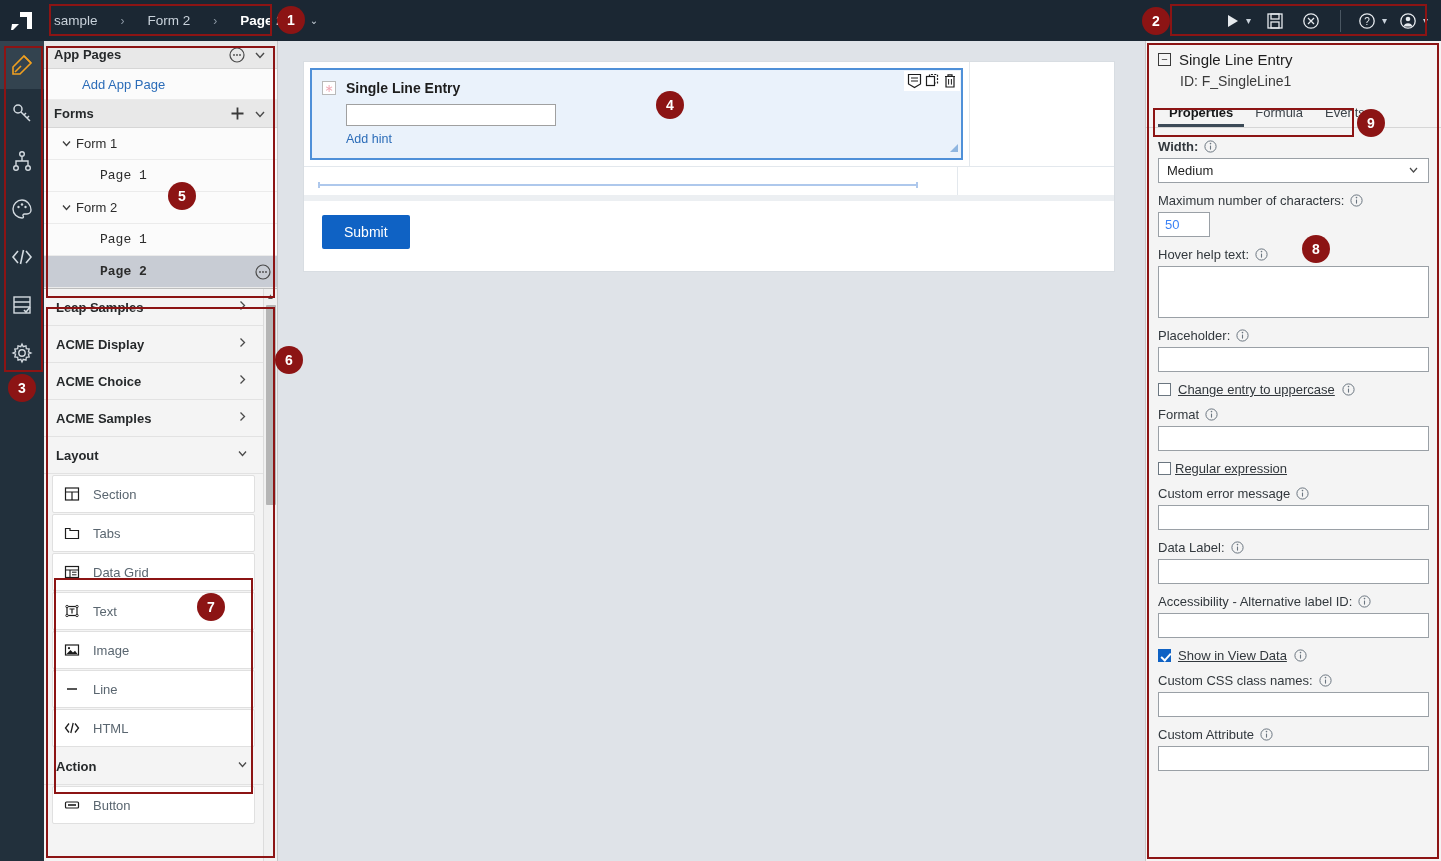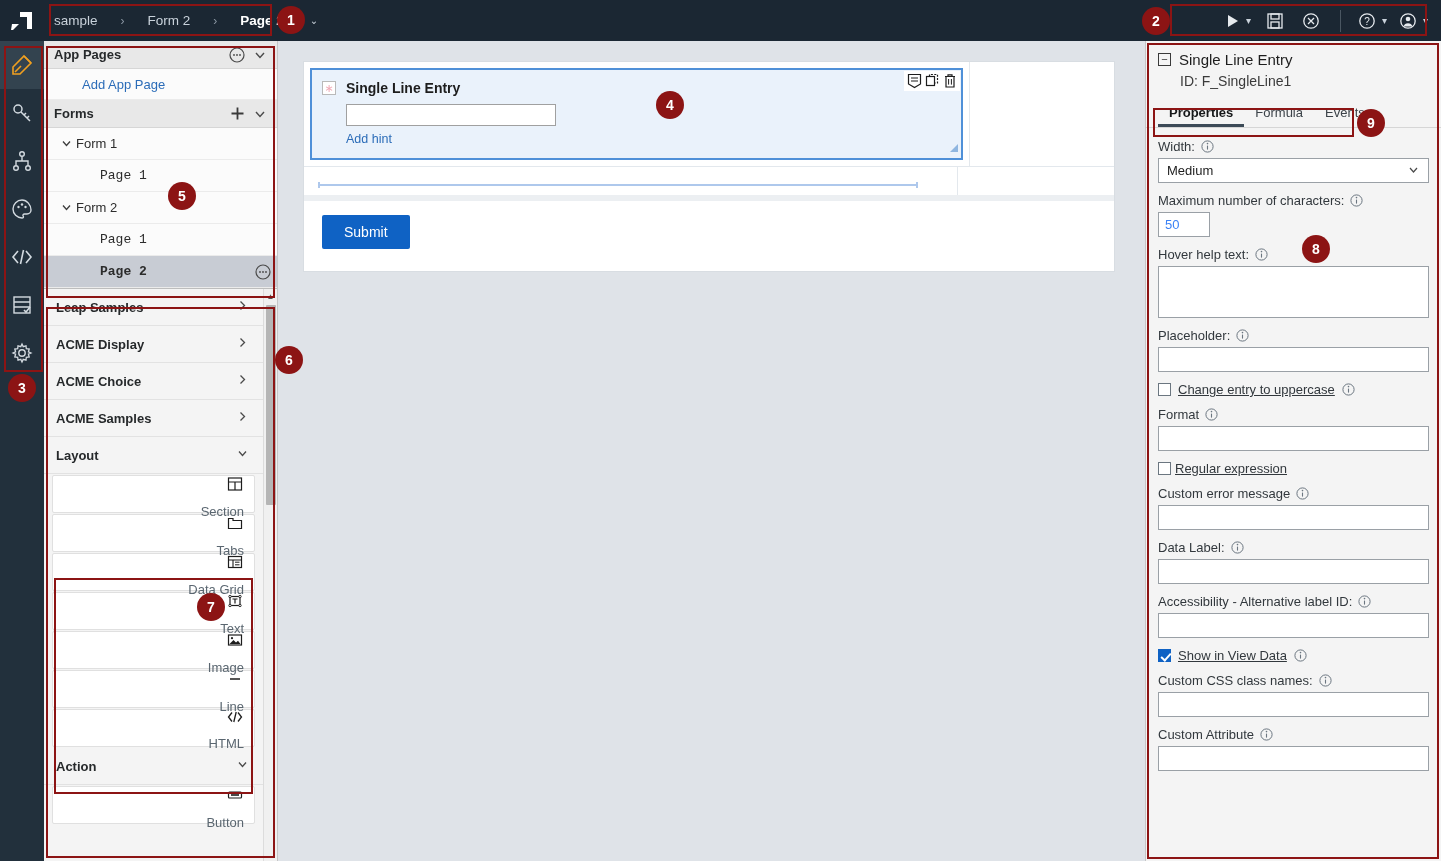--- a/index.html
+++ b/index.html
@@ -87,22 +87,22 @@
   .pal-inner { position:absolute; left:0; top:0; right:14px; bottom:0; }
   .pal-head {
     height:37px; display:flex; align-items:center; padding:0 14px 0 12px;
     font-weight:bold; font-size:13px; color:#26292b;
     background:#f4f4f4; border-bottom:1px solid #e2e2e2;
   }
   .pal-head .grow { flex:1; }
   .pal-item {
     height:38px; margin:1px 8px; background:#ffffff;
     border:1px solid #e0e0e0; border-radius:2px;
-    display:flex; align-items:flex-end; padding:0 10px; gap:12px;
-    color:#5a6670; font-size:13px;flex-direction:column;
+    display:flex; align-items:center; padding:0 10px; gap:12px;
+    color:#5a6670; font-size:13px;
   }
   .pal-item .pic { width:18px; display:flex; align-items:center; justify-content:center; color:#1d1d1d; }
   .pal-scroll {
     position:absolute; right:0; top:0; width:14px; bottom:0;
     background:#f0f0f0; border-left:1px solid #dcdcdc;
   }
   .pal-arrow { height:14px; display:flex; align-items:center; justify-content:center; color:#555; font-size:8px; }
   .pal-thumb { position:absolute; left:2px; top:16px; width:10px; height:200px; background:#b5b5b5; border-radius:1px; }
 
   
@@ -162,21 +162,21 @@
   .rp-id { margin:5px 0 0 22px; font-size:14px; color:#3a3a3a; }
   .rp-tabs {
     display:flex; gap:0; padding:0 12px; border-bottom:1px solid #d6d6d6;
     background:#f4f4f4;
     align-items:center;
   }
   .rp-tab { padding:8px 11px 7px 11px; font-size:13px; color:#3c4349; }
   .rp-tab.active { font-weight:bold; color:#17191a; box-shadow: inset 0 -3px 0 #3c4a57; }
   .rp-body { flex:1; overflow:hidden; padding:9px 12px 0 12px; }
   .plabel { font-size:13px; color:#32383d; margin:10px 0 4px 0; display:flex; align-items:center; gap:6px; }
-  .plabel:first-child { margin-top:2px; }
+  .plabel:first-child { margin-top:2px;font-weight:bold; }
   .info { display:inline-flex; color:#6b7680; }
   .pselect {
     height:25px; width:100%; background:#ffffff; border:1px solid #9aa0a6;
     display:flex; align-items:center; padding:0 8px; font-size:13px; color:#1d1d1d;
   }
   .pselect .grow { flex:1; }
   .pinput {
     height:25px; width:100%; background:#ffffff; border:1px solid #9aa0a6;
     display:flex; align-items:center; padding:0 6px; font-size:13px; color:#3b82f6;
   }

